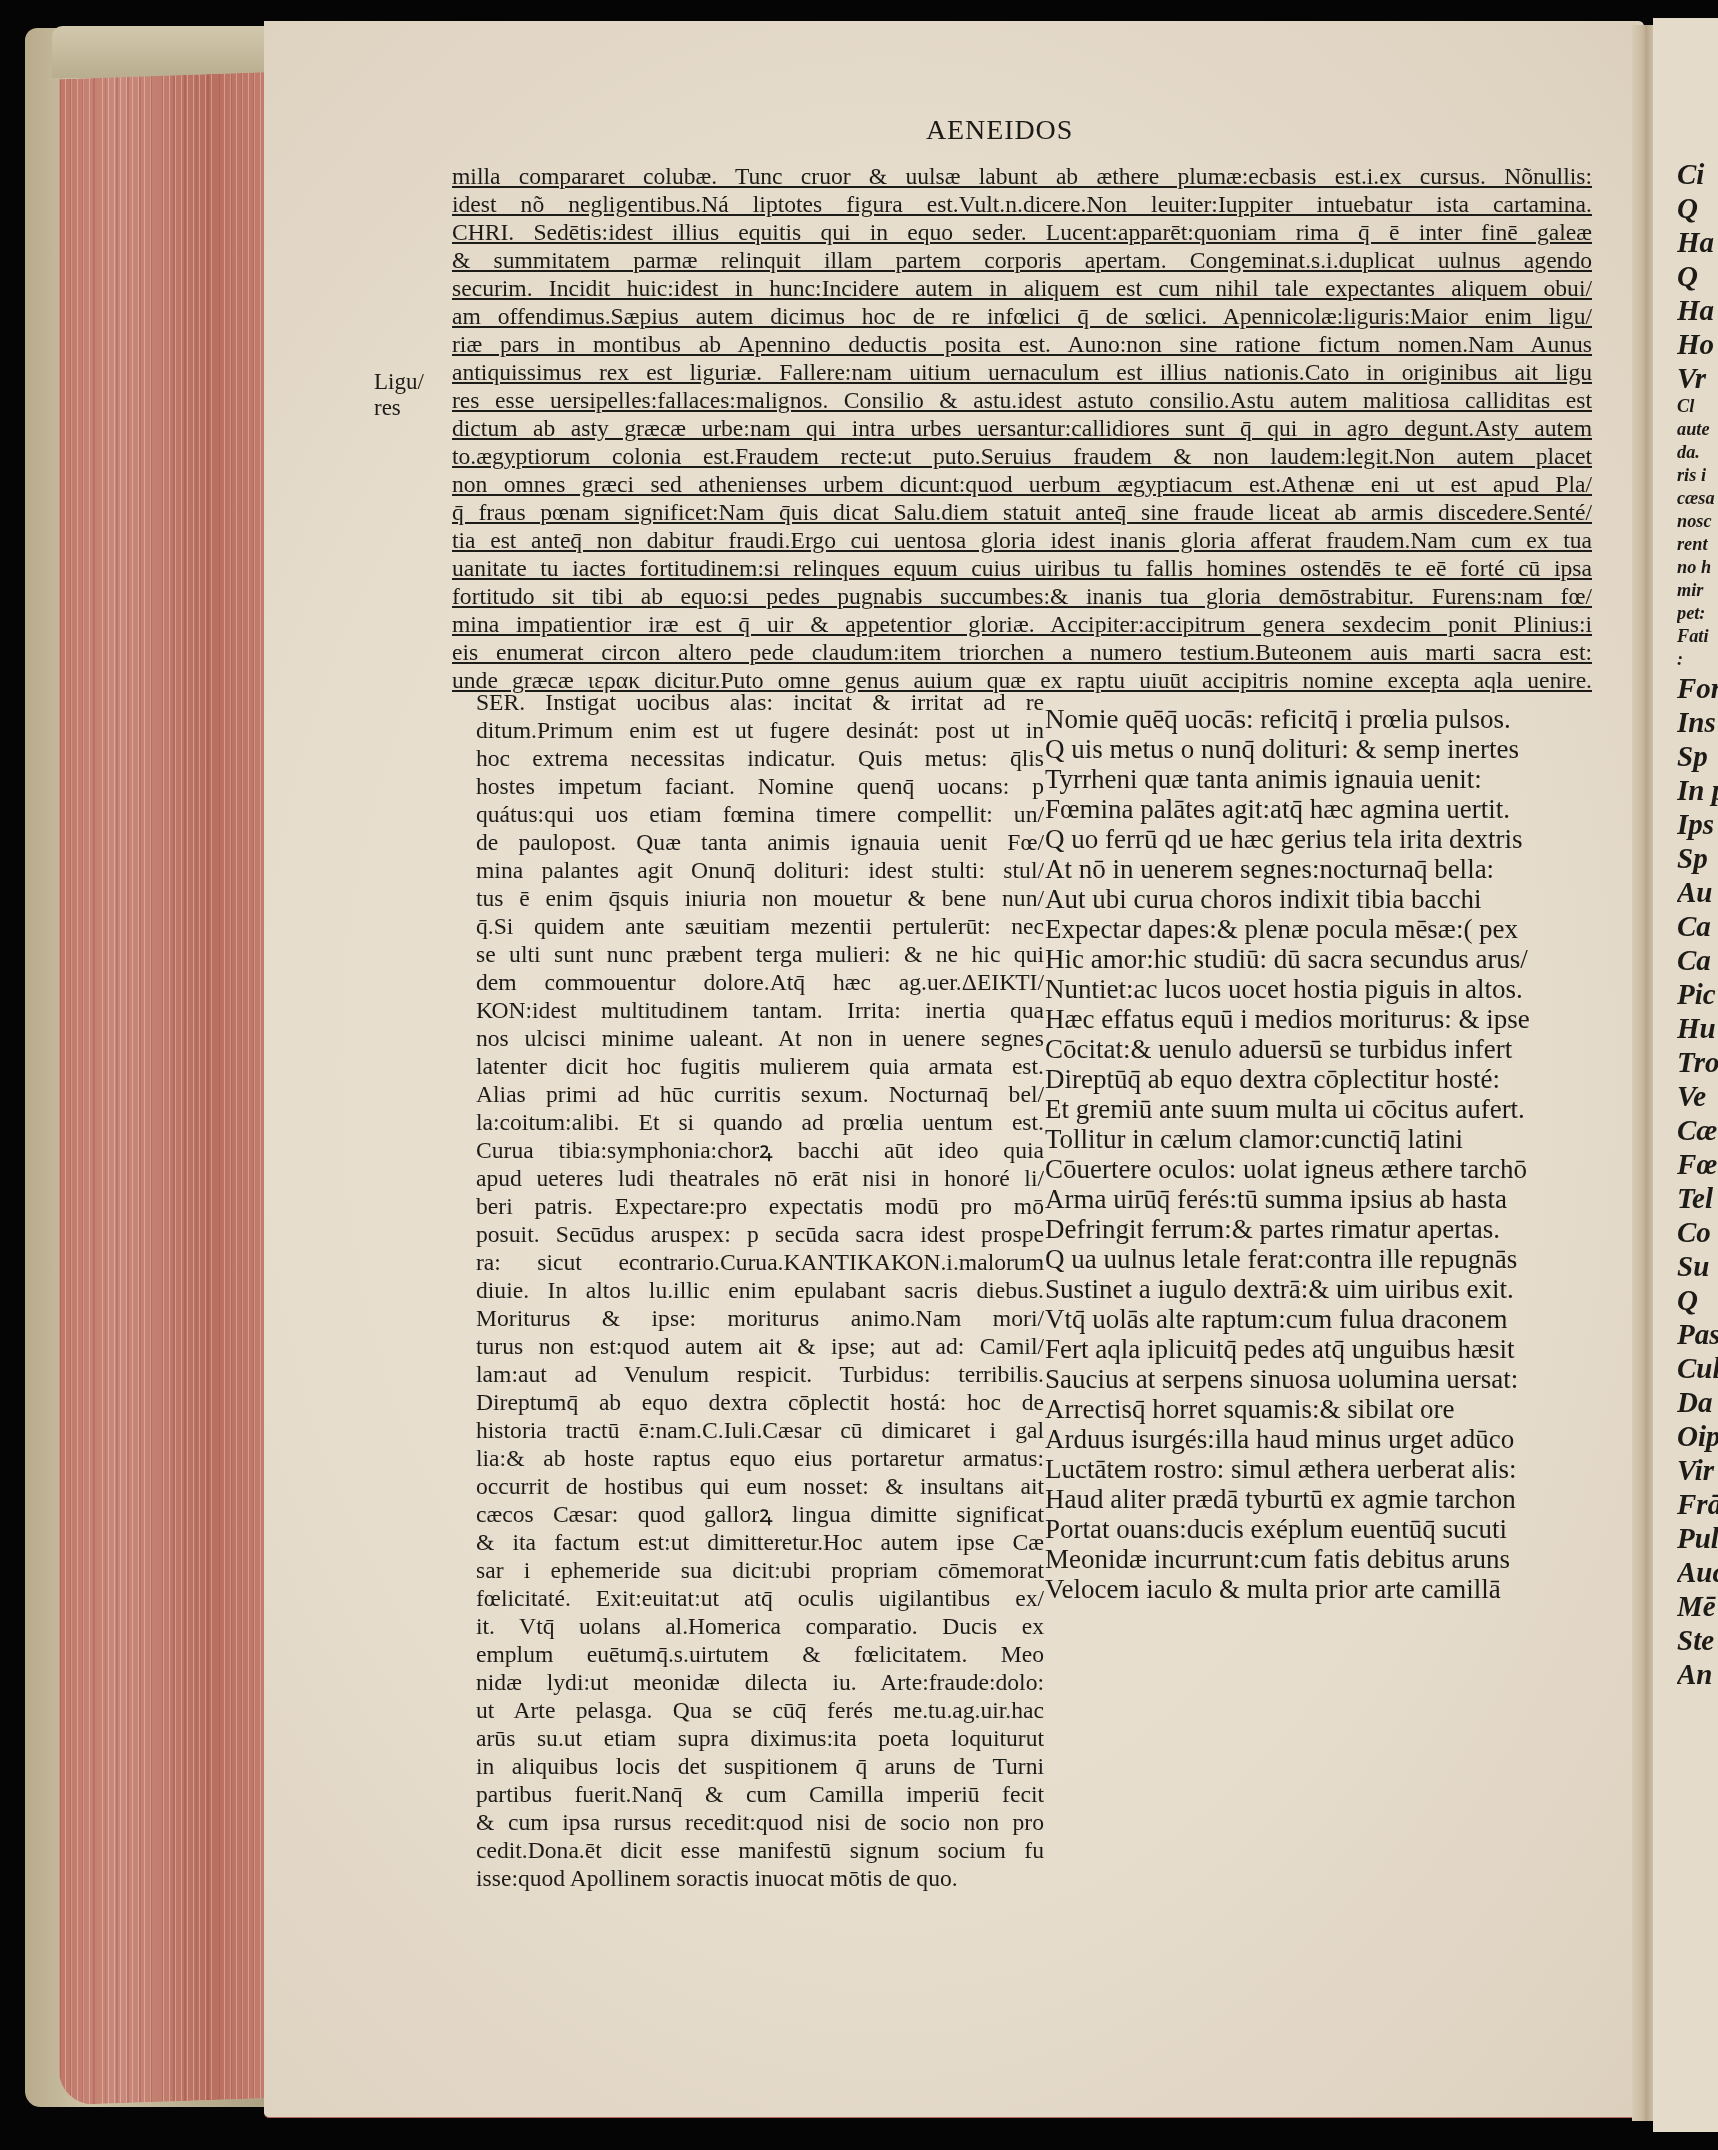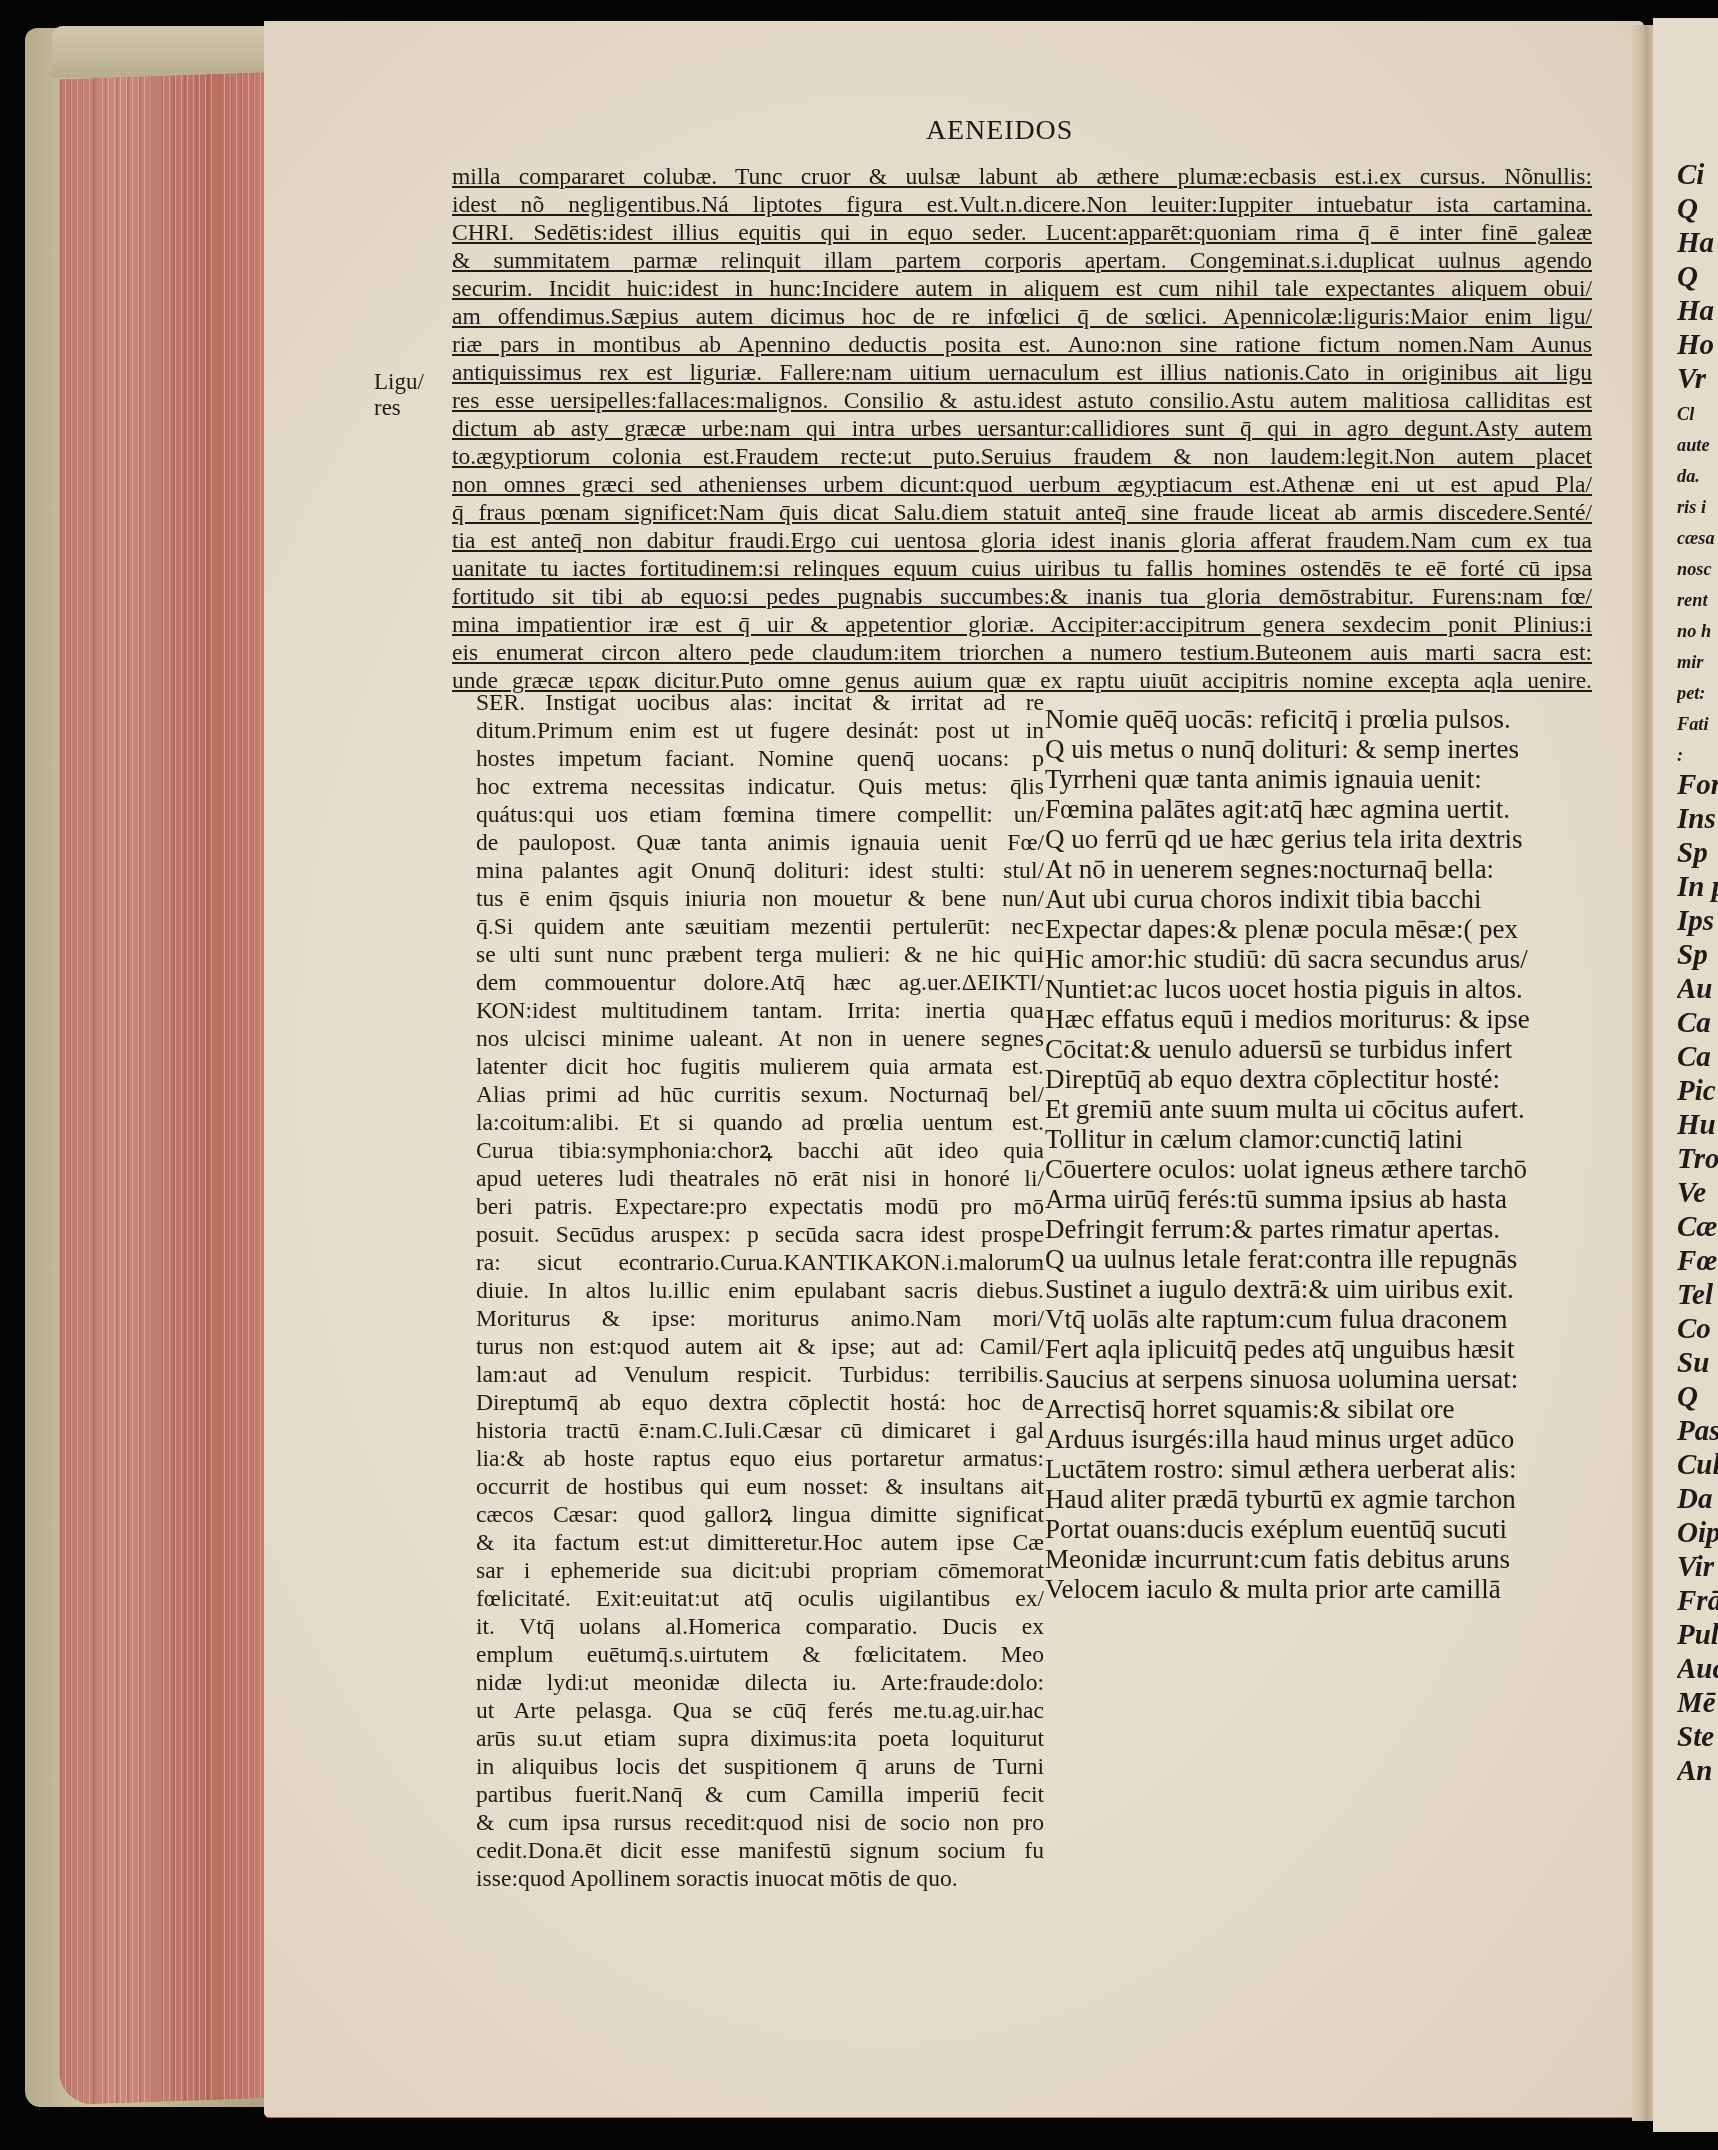--- a/index.html
+++ b/index.html
@@ -55,21 +55,21 @@
   .full-block { position:absolute; left:452px; top:162px; width:1140px; }
   .full-block .line { display:block; text-align:justify; text-align-last:justify; overflow:hidden; height:28px;text-decoration:underline; }
   .left-col { position:absolute; left:461px; top:688px; width:568px;margin-left:15px; }
   .left-col .line { display:block; text-align:justify; text-align-last:justify; height:28px; overflow:hidden; }
   .left-col .line.last { text-align-last:left; }
   .verse-col { position:absolute; left:1045px; top:704px; width:559px; }
   .verse-col .vline { display:block; font-size:27px; line-height:30px; height:30px; overflow:hidden; }
   .margin-note { position:absolute; left:374px; top:369px; font-size:23px; line-height:26px; color:#1d1b18; }
   .facing { position:absolute; left:1677px; top:157px; width:41px; overflow:hidden; }
   .facing .fline { display:block; font-size:29px; line-height:34px; height:34px; font-weight:bold; color:#1d1b18; white-space:nowrap;font-style:italic; }
-  .facing .fline.small { font-size:18.3px; line-height:23px; height:23px;margin-top:8px; }
+  .facing .fline.small { font-size:18.3px; line-height:23px; height:23px; }
 </style>
 </head>
 <body>
 
 <div class="cover"></div>
 <div class="cover-top"></div>
 <div class="fore-edge"></div>
 <div class="page-left"></div>
 <div class="gutter"></div>
 <div class="page-right"></div>
@@ -98,22 +98,22 @@
     <span class="line">tia est anteq̄ non dabitur fraudi.Ergo cui uentosa gloria idest inanis gloria afferat fraudem.Nam cum ex tua</span>
     <span class="line">uanitate tu iactes fortitudinem:si relinques equum cuius uiribus tu fallis homines ostendēs te eē forté cū ipsa</span>
     <span class="line">fortitudo sit tibi ab equo:si pedes pugnabis succumbes:&amp; inanis tua gloria demōstrabitur. Furens:nam fœ/</span>
     <span class="line">mina impatientior iræ est q̄ uir &amp; appetentior gloriæ. Accipiter:accipitrum genera sexdecim ponit Plinius:i</span>
     <span class="line">eis enumerat circon altero pede claudum:item triorchen a numero testium.Buteonem auis marti sacra est:</span>
     <span class="line last">unde græcæ ιερακ dicitur.Puto omne genus auium quæ ex raptu uiuūt accipitris nomine excepta aqla uenire.</span>
   </div>
 <div class="left-col text" id="left-col">
     <span class="line">SER.   Instigat uocibus alas: incitat &amp; irritat ad re</span>
     <span class="line">ditum.Primum enim est ut fugere desinát: post ut in</span>
+    <span class="line">hoc extrema necessitas indicatur. Quis metus: q̄lis</span>
     <span class="line">hostes impetum faciant. Nomine quenq̄ uocans: p</span>
-    <span class="line">hoc extrema necessitas indicatur. Quis metus: q̄lis</span>
     <span class="line">quátus:qui uos etiam fœmina timere compellit: un/</span>
     <span class="line">de paulopost. Quæ tanta animis ignauia uenit Fœ/</span>
     <span class="line">mina palantes agit Onunq̄ dolituri: idest stulti: stul/</span>
     <span class="line">tus ē enim q̄squis iniuria non mouetur &amp; bene nun/</span>
     <span class="line">q̄.Si quidem ante sæuitiam mezentii pertulerūt: nec</span>
     <span class="line">se ulti sunt nunc præbent terga mulieri: &amp; ne hic qui</span>
     <span class="line">dem commouentur dolore.Atq̄ hæc ag.uer.ΔΕΙΚΤΙ/</span>
     <span class="line">ΚΟΝ:idest multitudinem tantam. Irrita: inertia qua</span>
     <span class="line">nos ulcisci minime ualeant. At non in uenere segnes</span>
     <span class="line">latenter dicit hoc fugitis mulierem quia armata est.</span>

